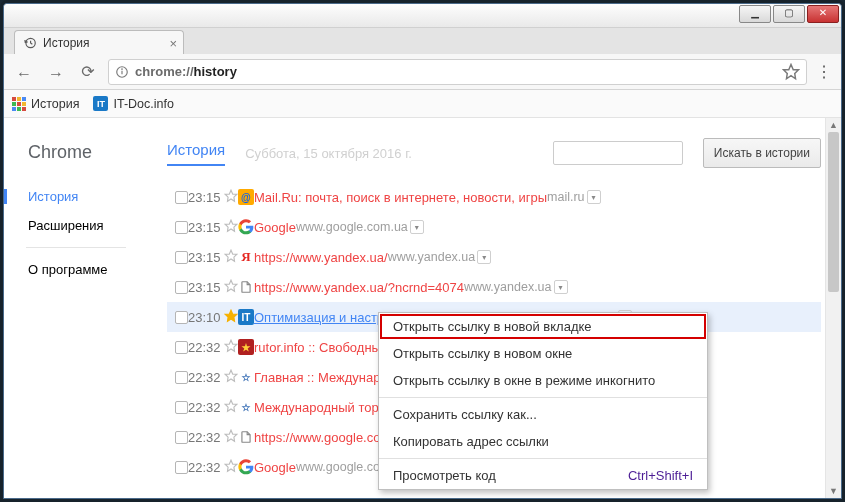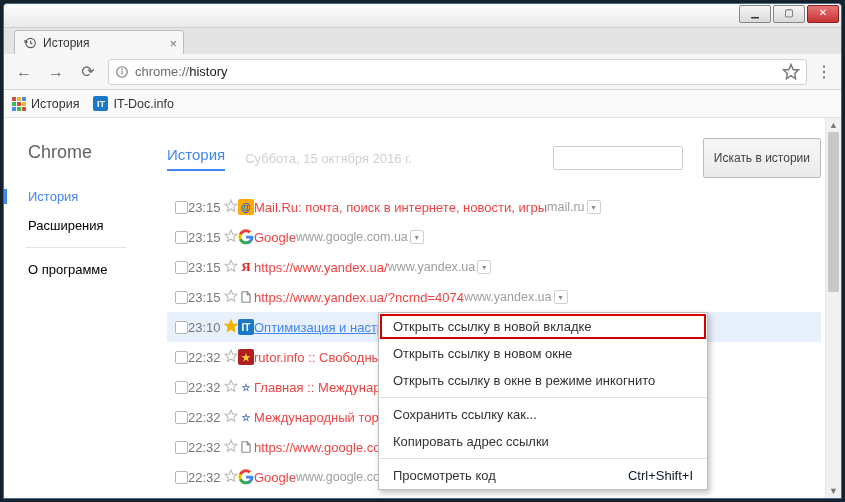--- a/index.html
+++ b/index.html
@@ -12,21 +12,21 @@
   
   .tabstrip { height: 26px; background: #e4e4e4; display: flex; align-items: flex-end; padding-left: 10px; }
   .tab { position: relative; height: 24px; background: #f7f7f7; border: 1px solid #bcbcbc; border-bottom: none; border-radius: 4px 4px 0 0; display: flex; align-items: center; padding: 0 28px 0 8px; font-size: 12px; color: #333; min-width: 170px; }
   .tab .tab-icon { width: 14px; height: 14px; margin-right: 6px; color: #5a5a5a; }
   .tab .tab-close { position: absolute; right: 6px; top: 50%; transform: translateY(-50%); font-size: 13px; color: #777; }
   
   .toolbar { height: 36px; background: #f7f7f7; border-bottom: 1px solid #d4d4d4; display: flex; align-items: center; padding: 0 8px; gap: 8px; }
   .nav-btn { width: 24px; height: 24px; display: flex; align-items: center; justify-content: center; color: #6b6b6b; border-radius: 50%; }
   .omnibox { flex: 1; height: 26px; border: 1px solid #d0d0d0; border-radius: 3px; background: #fff; display: flex; align-items: center; padding: 0 6px; font-size: 13px; color: #4b4b4b; }
   .omnibox .info-icon { width: 14px; height: 14px; margin-right: 6px; color: #7a7a7a; }
-  .omnibox-text { color: #6b6b6b; }
+  .omnibox-text { color: #6b6b6b; font-weight: bold; }
   .omnibox-text .host { color: #222; }
   .star { width: 18px; height: 18px; color: #7a7a7a; margin-left: auto; }
   .dots { width: 18px; height: 18px; display: flex; align-items: center; justify-content: center; color: #555; font-size: 16px; }
   
   .bookmarks { height: 28px; background: #fafafa; border-bottom: 1px solid #e3e3e3; display: flex; align-items: center; padding: 0 8px; gap: 14px; font-size: 12.5px; color: #333; }
   .bm-item { display: flex; align-items: center; gap: 5px; }
   .apps-icon { width: 14px; height: 14px; display: grid; grid-template-columns: repeat(3,4px); grid-template-rows: repeat(3,4px); gap: 1px; }
   .apps-icon span:nth-child(1){background:#d64b3f}.apps-icon span:nth-child(2){background:#f2b62e}.apps-icon span:nth-child(3){background:#4a8af4}
   .apps-icon span:nth-child(4){background:#3cba54}.apps-icon span:nth-child(5){background:#d64b3f}.apps-icon span:nth-child(6){background:#f2b62e}
   .apps-icon span:nth-child(7){background:#4a8af4}.apps-icon span:nth-child(8){background:#3cba54}.apps-icon span:nth-child(9){background:#d64b3f}
@@ -41,34 +41,34 @@
   .sidebar .logo { font-size: 18px; color: #5f6368; margin-bottom: 26px; }
   .side-item { margin-bottom: 14px; color: #000000; }
   .side-item.active { color: #4285f4; border-left: 3px solid #4285f4; margin-left: -24px; padding-left: 21px; }
   .side-divider { height: 1px; background: #e4e4e4; margin: 10px 0 14px -2px; width: 100px; }
   .main { flex: 1; padding: 20px 20px 0 8px; position: relative; }
   .main-head { display: flex; align-items: center; gap: 20px; margin-bottom: 14px; }
   .main-title { font-size: 15px; color: #4285f4; border-bottom: 2px solid #4285f4; padding-bottom: 6px; }
   .main-date { font-size: 13px; color: #d0d0d0; }
   .spacer { flex: 1; }
   .search-field { width: 130px; height: 24px; border: 1px solid #ccc; border-radius: 2px; background: #fff; }
-  .search-btn { height: 40px; border: 1px solid #bbb; background: linear-gradient(#f7f7f7,#eaeaea); border-radius: 2px; font-size: 12px; padding: 0 10px; color: #444; }
+  .search-btn { height: 30px; border: 1px solid #bbb; background: linear-gradient(#f7f7f7,#eaeaea); border-radius: 2px; font-size: 12px; padding: 0 10px; color: #444; }
   .history-row { display: flex; align-items: center; height: 30px; font-size: 13px; padding-left: 8px; }
   .history-row.sel { background: #e8f0fc; }
   .chk { width: 13px; height: 13px; border: 1px solid #b5b5b5; border-radius: 2px; background: #fff; }
   .row-time { color: #767676; width: 36px; }
   .favicon { width: 16px; height: 16px; border-radius: 2px; display:flex;align-items:center;justify-content:center;font-size:10px;font-weight:bold; }
   .row-title { color: #ef4444; white-space: nowrap; overflow: hidden; text-overflow: ellipsis; }
   .row-title.sel-link { color: #4285f4; text-decoration: underline; }
   .row-domain { color: #9e9e9e; font-size: 12.5px; }
   .row-menu { width: 14px; height: 14px; border: 1px solid #cfcfcf; border-radius: 2px; display:flex;align-items:center;justify-content:center; color:#8a8a8a; font-size:8px; margin-left: 2px; }
   
   .ctxmenu { position: absolute; left: 378px; top: 312px; width: 330px; background: #fff; border: 1px solid #bfbfbf; box-shadow: 2px 3px 6px rgba(0,0,0,0.25); font-size: 13px; color: #333; z-index: 50; }
   .ctx-item { padding: 6px 14px; white-space: nowrap; display:flex; }
-  .ctx-item .sc { margin-left: auto; color: #0f172a; }
+  .ctx-item .sc { margin-left: auto; color: #4c1d95; }
   .ctx-item.hl { outline: 2px solid #d40000; outline-offset: -3px; }
   .ctx-sep { height: 1px; background: #e0e0e0; margin: 3px 0; }
   .star-svg { display:inline-block; }
 </style>
 </head>
 <body>
 
 <div class="window">
 
   <div class="win-titlebar">

